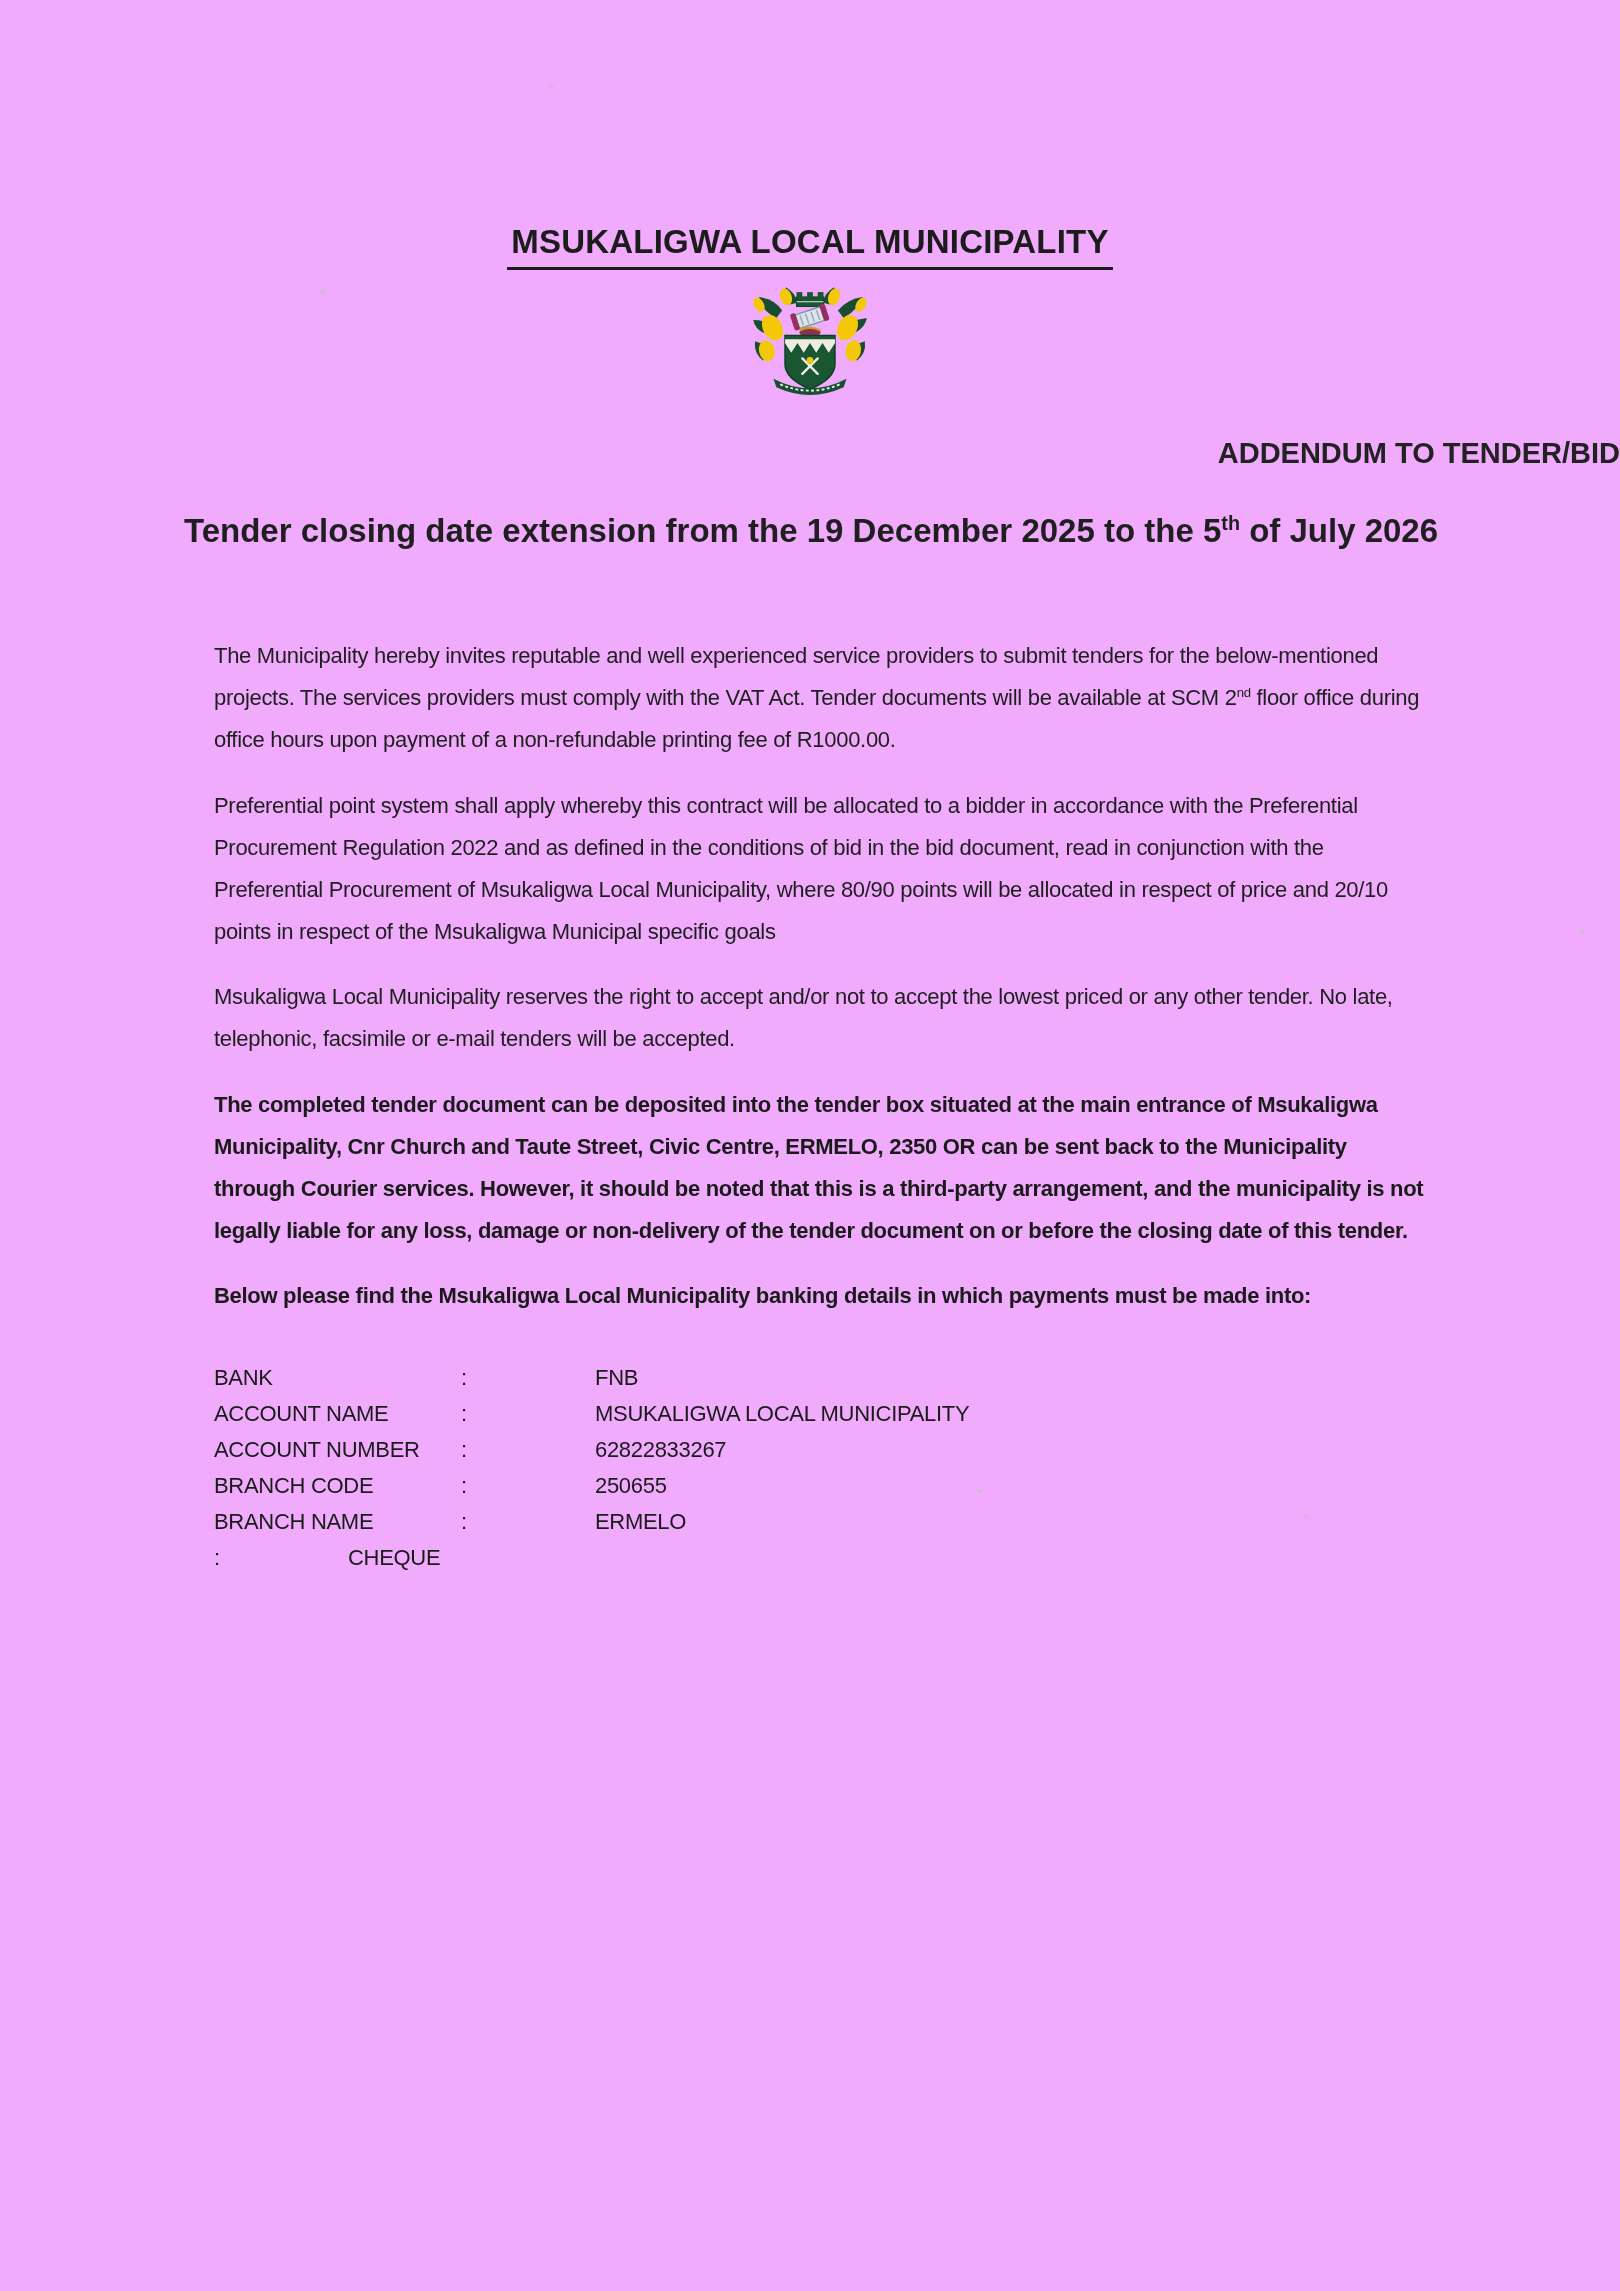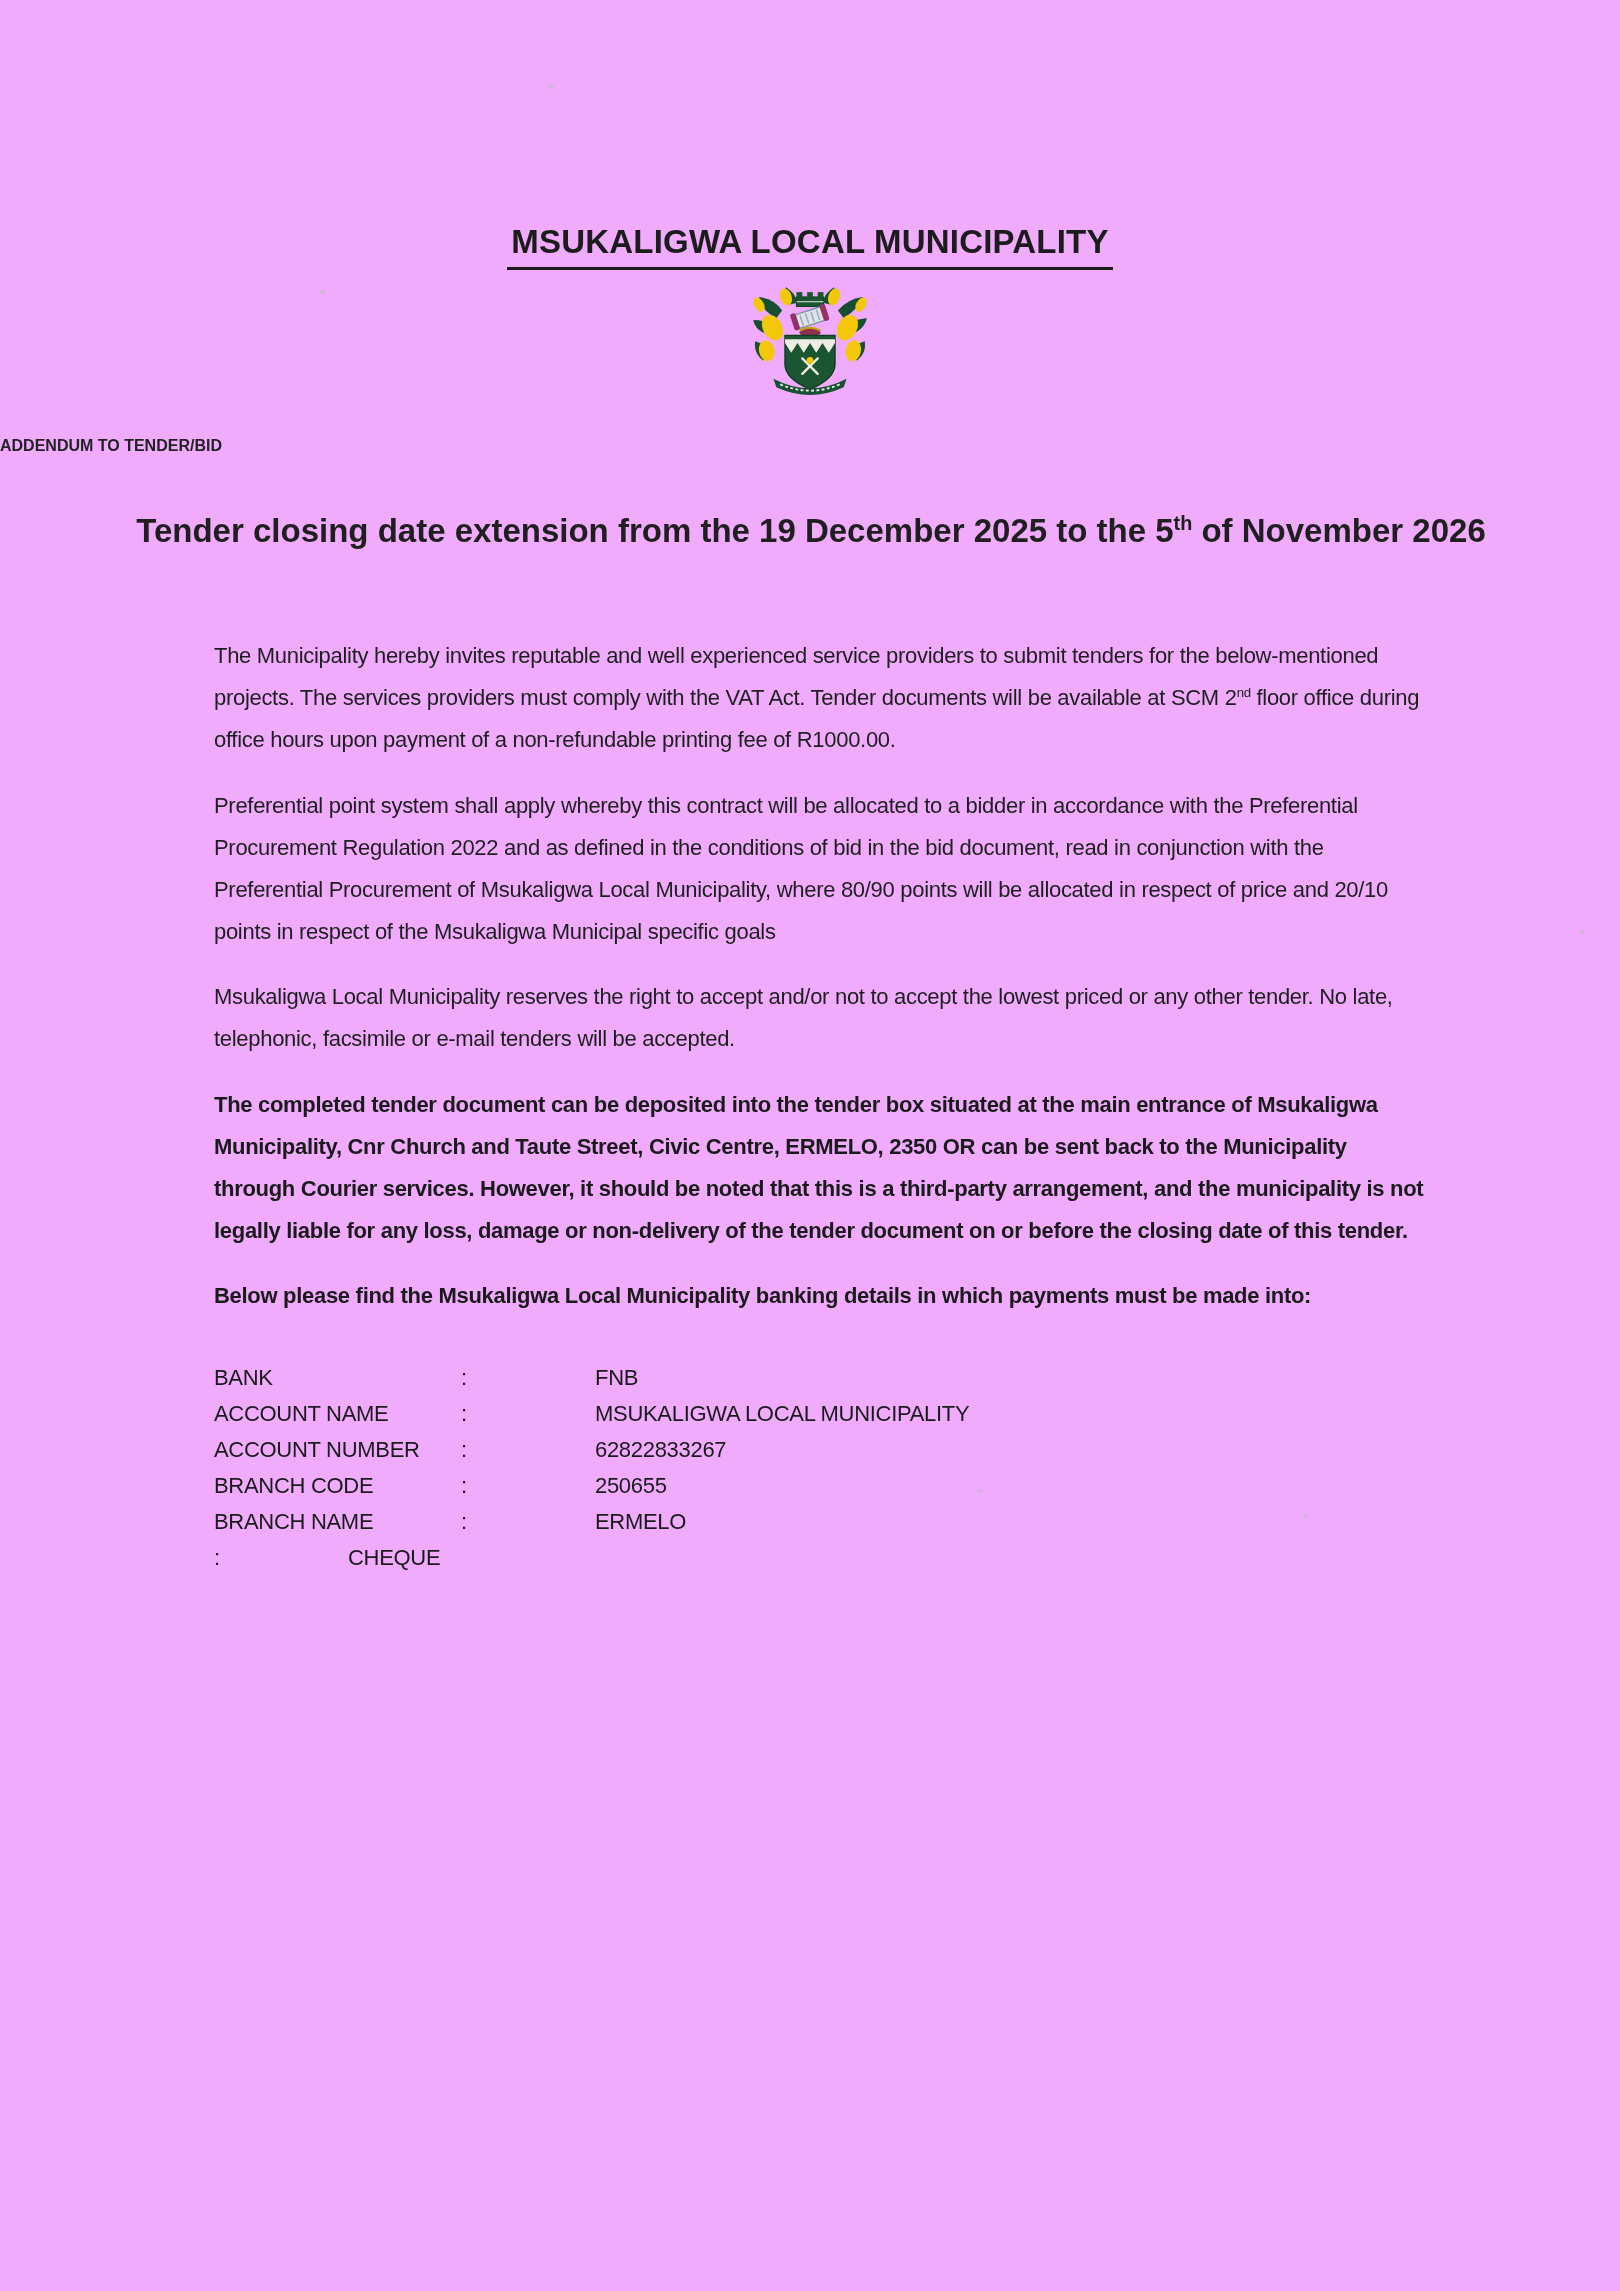--- a/index.html
+++ b/index.html
@@ -36,22 +36,22 @@
     left: 50%;
     transform: translateX(-50%);
     width: 125px;
     height: 120px;
   }
   .subtitle {
     position: absolute;
     top: 437px;
     left: 0;
     width: 100%;
-    text-align: left;
-    font-size: 16px;
+    text-align: right;
+    font-size: 29px;
     font-weight: 700;
     color: #222;
   }
   .heading {
     position: absolute;
     top: 508px;
     left: 113px;
     width: 1396px;
     margin: 0;
     text-align: center;
@@ -161,21 +161,21 @@
 
       <g>
         <path d="M27,97 Q65,117 103,97 L100,106 Q65,122 30,106 Z" fill="#174f31"></path>
         <path d="M34,103 Q65,116 96,103" stroke="#e9e7e0" stroke-width="2" stroke-dasharray="3,2.5" fill="none"></path>
       </g>
     </svg>
   </div>
 
   <div class="subtitle">ADDENDUM TO TENDER/BID</div>
 
-  <h1 class="heading"><span>Tender closing date extension from the 19 December 2025 to the 5</span><sup>th</sup><span> of November 2026</span></h1>
+  <h1 class="heading"><span>Tender closing date extension from the 19 December 2025 to the 5</span><sup>th</sup><span> of July 2026</span></h1>
 
   <div class="bodytext">
     <p><span>The Municipality hereby invites reputable and well experienced service providers to submit tenders for the below-mentioned projects. The services providers must comply with the VAT Act. Tender documents will be available at SCM 2</span><sup>nd</sup><span> floor office during office hours upon payment of a non-refundable printing fee of R1000.00.</span></p>
     <p>Preferential point system shall apply whereby this contract will be allocated to a bidder in accordance with the Preferential Procurement Regulation 2022 and as defined in the conditions of bid in the bid document, read in conjunction with the Preferential Procurement of Msukaligwa Local Municipality, where 80/90 points will be allocated in respect of price and 20/10 points in respect of the Msukaligwa Municipal specific goals</p>
     <p>Msukaligwa Local Municipality reserves the right to accept and/or not to accept the lowest priced or any other tender. No late, telephonic, facsimile or e-mail tenders will be accepted.</p>
     <p class="bold">The completed tender document can be deposited into the tender box situated at the main entrance of Msukaligwa Municipality, Cnr Church and Taute Street, Civic Centre, ERMELO, 2350 OR can be sent back to the Municipality through Courier services.  However, it should be noted that this is a third-party arrangement, and the municipality is not legally liable for any loss, damage or non-delivery of the tender document on or before the closing date of this tender.</p>
     <p class="bold">Below please find the Msukaligwa Local Municipality banking details in which payments must be made into:</p>
 
     <div class="bank-table">
       <div class="bank-row">

